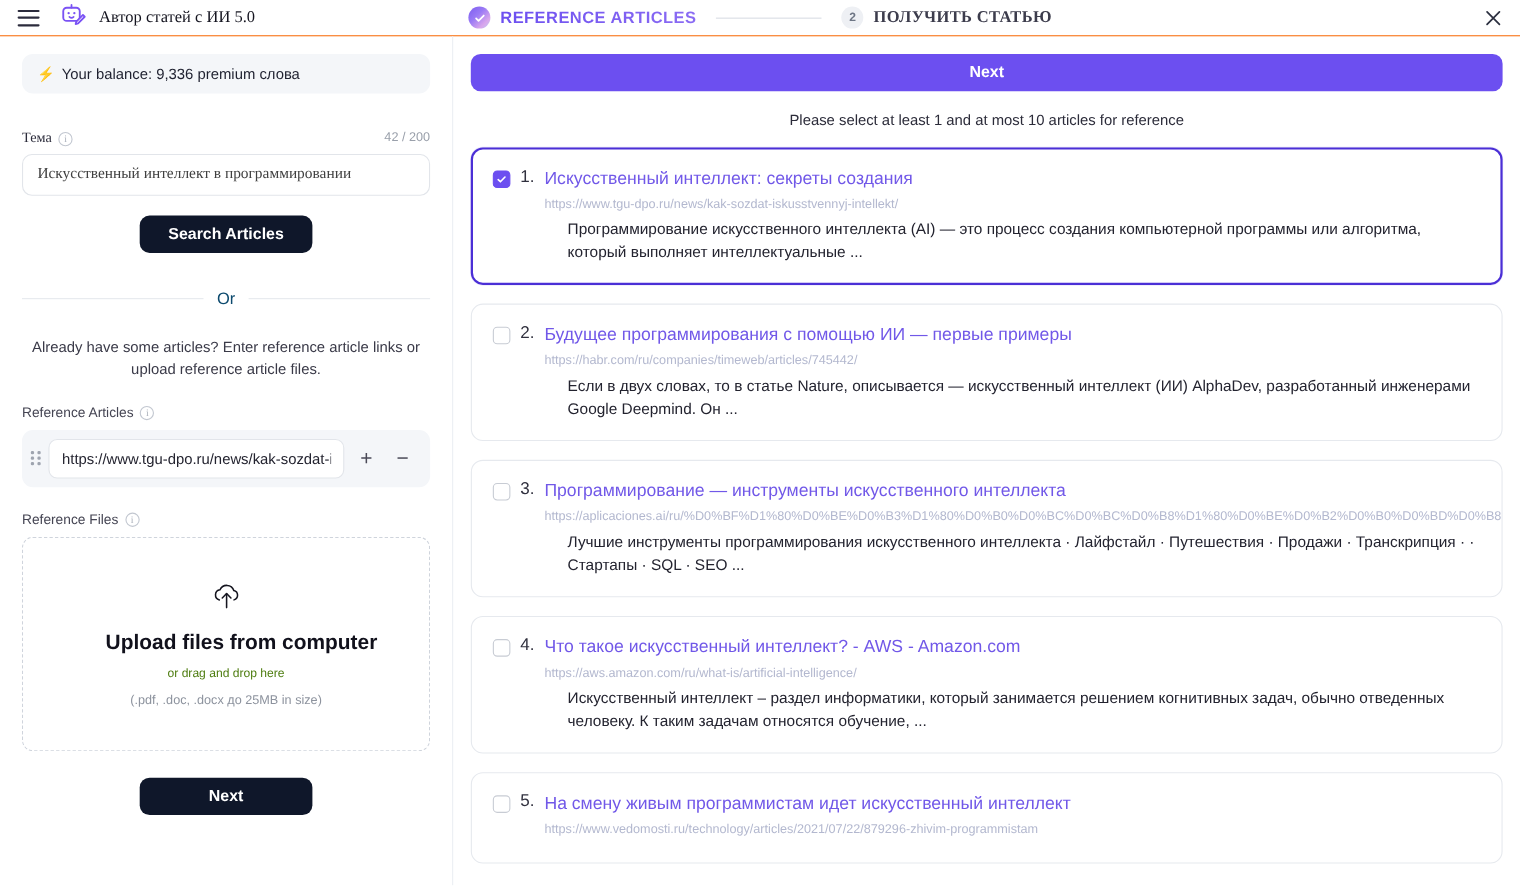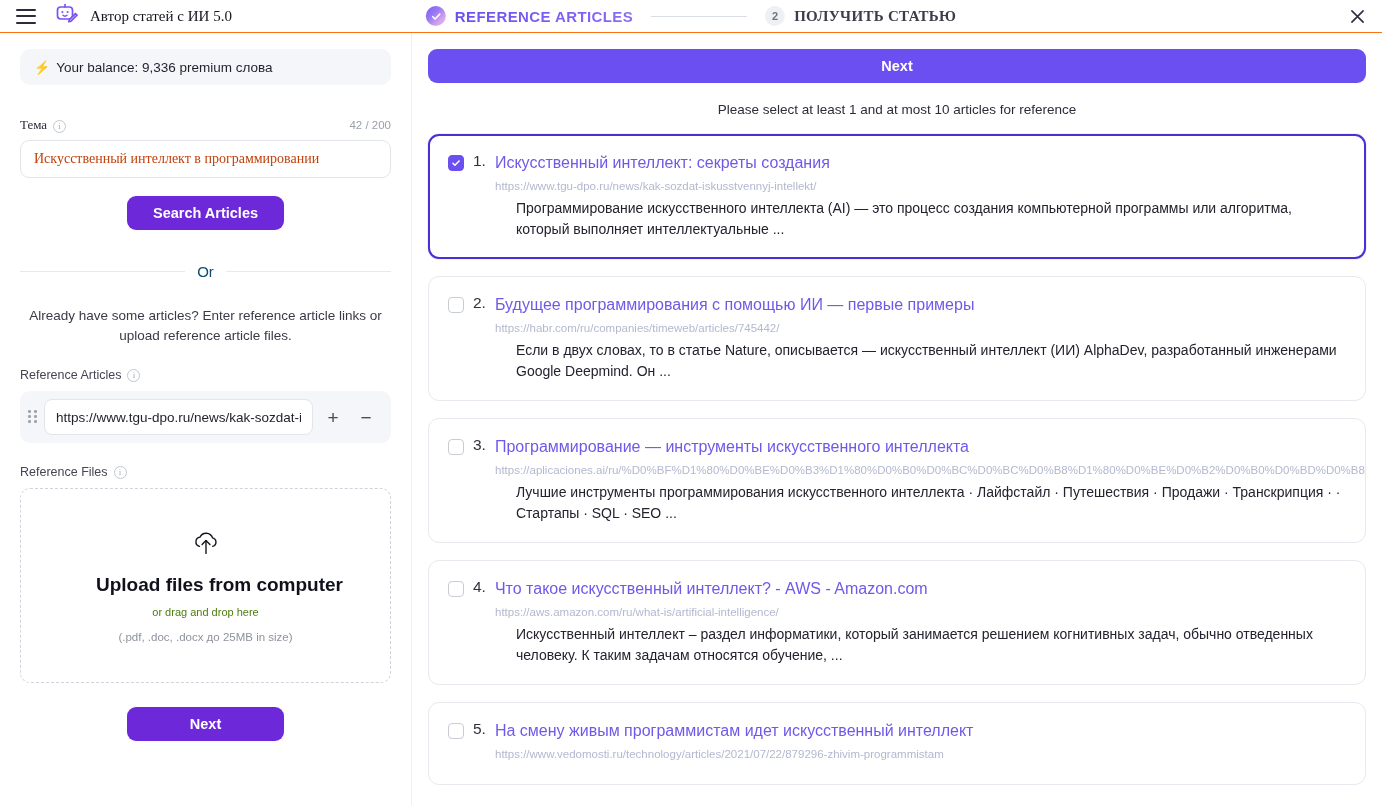--- a/index.html
+++ b/index.html
@@ -122,27 +122,27 @@
     font-family: "Liberation Serif", serif;
     display:inline-block;
   }
   .counter { font-size: 11.5px; color: #9aa0ab; }
 
   .topic-input {
     width: 100%; height: 38px;
     border: 1px solid #e2e5ea; border-radius: 9px;
     padding: 0 13px;
     font-family: "Liberation Serif", serif;
-    font-size: 14px; color: #c2410c;
+    font-size: 14px; color: #404040;
     outline: none; background: #fff;
   }
 
   .btn-primary {
     display: block;
-    background: #6d28d9;
+    background: #0f172a;
     color: #fff;
     border: none; border-radius: 9px;
     font-size: 14.5px; font-weight: 700;
     cursor: pointer;
     font-family: "Liberation Sans", sans-serif;
   }
   .search-btn { width: 157px; height: 34px; margin: 18px auto 0 auto; }
 
   .or-sep {
     display: flex; align-items: center; gap: 12px;

